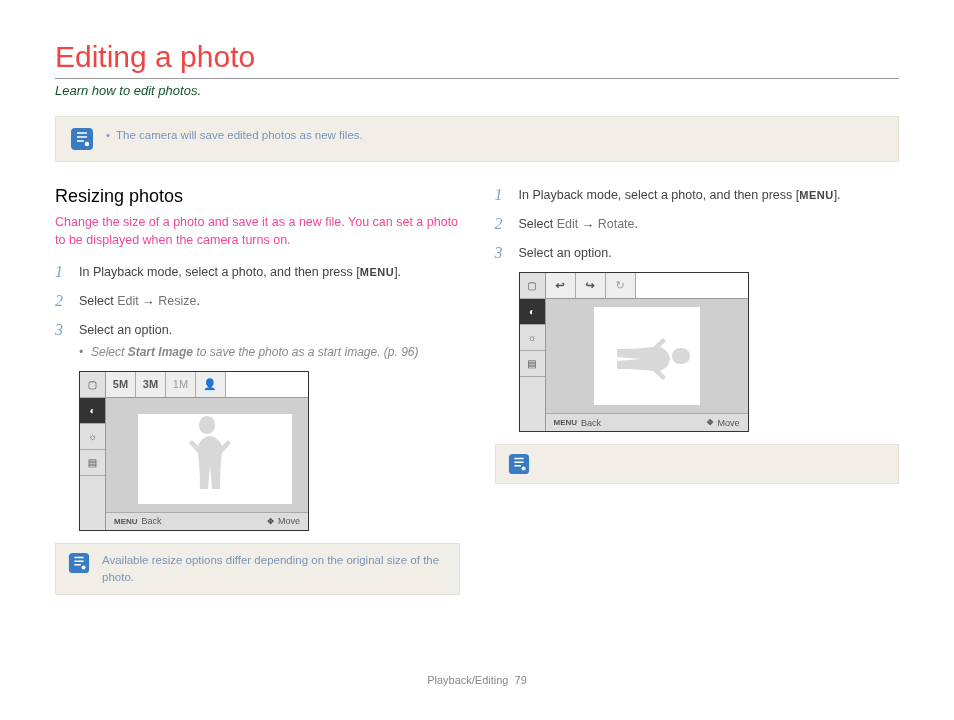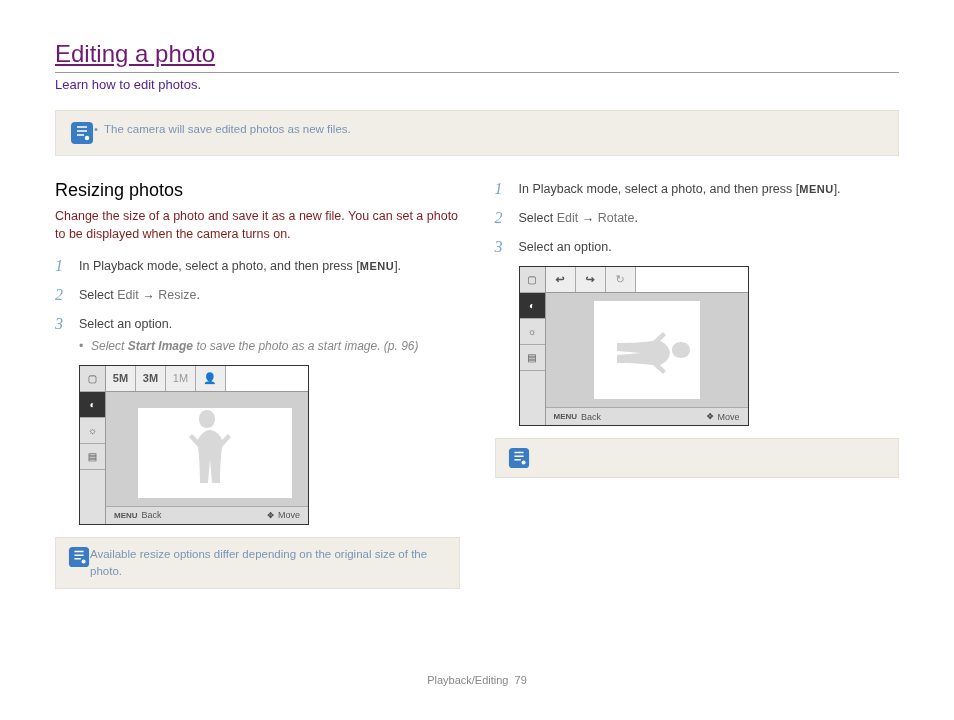--- a/index.html
+++ b/index.html
@@ -7,38 +7,39 @@
     font-family: Arial, Helvetica, sans-serif;
     width: 954px;
     height: 720px;
     background: #fff;
     padding: 40px 55px 20px 55px;
     color: #555;
     font-size: 13px;
     position: relative;
   }
   .page-title {
-    color: #701a75;
-    font-size: 24px;
+    color: #ef4444;
+    font-size: 30px;
     font-weight: 400;
     border-bottom: 1px solid #999;
     padding-bottom: 4px;
     margin-bottom: 4px;
-    text-decoration: underline;
   }
   .page-subtitle {
-    color: #4c1d95;
+    color: #14532d;
     font-size: 13px;
     margin-bottom: 18px;
+    font-style: italic;
   }
   .note-box {
     background: #f1ede7;
     border: 1px solid #e5e0d8;
     padding: 10px 14px;
     display: flex;
+    gap: 12px;
     align-items: flex-start;
     margin-bottom: 24px;
   }
   .note-icon {
     width: 24px;
     height: 24px;
     flex-shrink: 0;
   }
   .note-box ul { list-style: none; flex:1; }
   .note-box li { color: #7a95b8; font-size: 11.5px; line-height: 1.5; }
@@ -47,21 +48,21 @@
 
   .columns { display: flex; gap: 35px; }
   .col { flex: 1; }
   .section-heading {
     color: #000000;
     font-size: 18px;
     font-weight: 400;
     margin-bottom: 6px;
   }
   .section-sub {
-    color: #7f1d1d;
+    color: #ec4899;
     font-size: 12.5px;
     line-height: 1.45;
     margin-bottom: 14px;
   }
   .steps { list-style: none; }
   .step { display: flex; gap: 10px; margin-bottom: 10px; }
   .step-num {
     color: #7ca7c8;
     font-style: italic;
     font-size: 16px;

